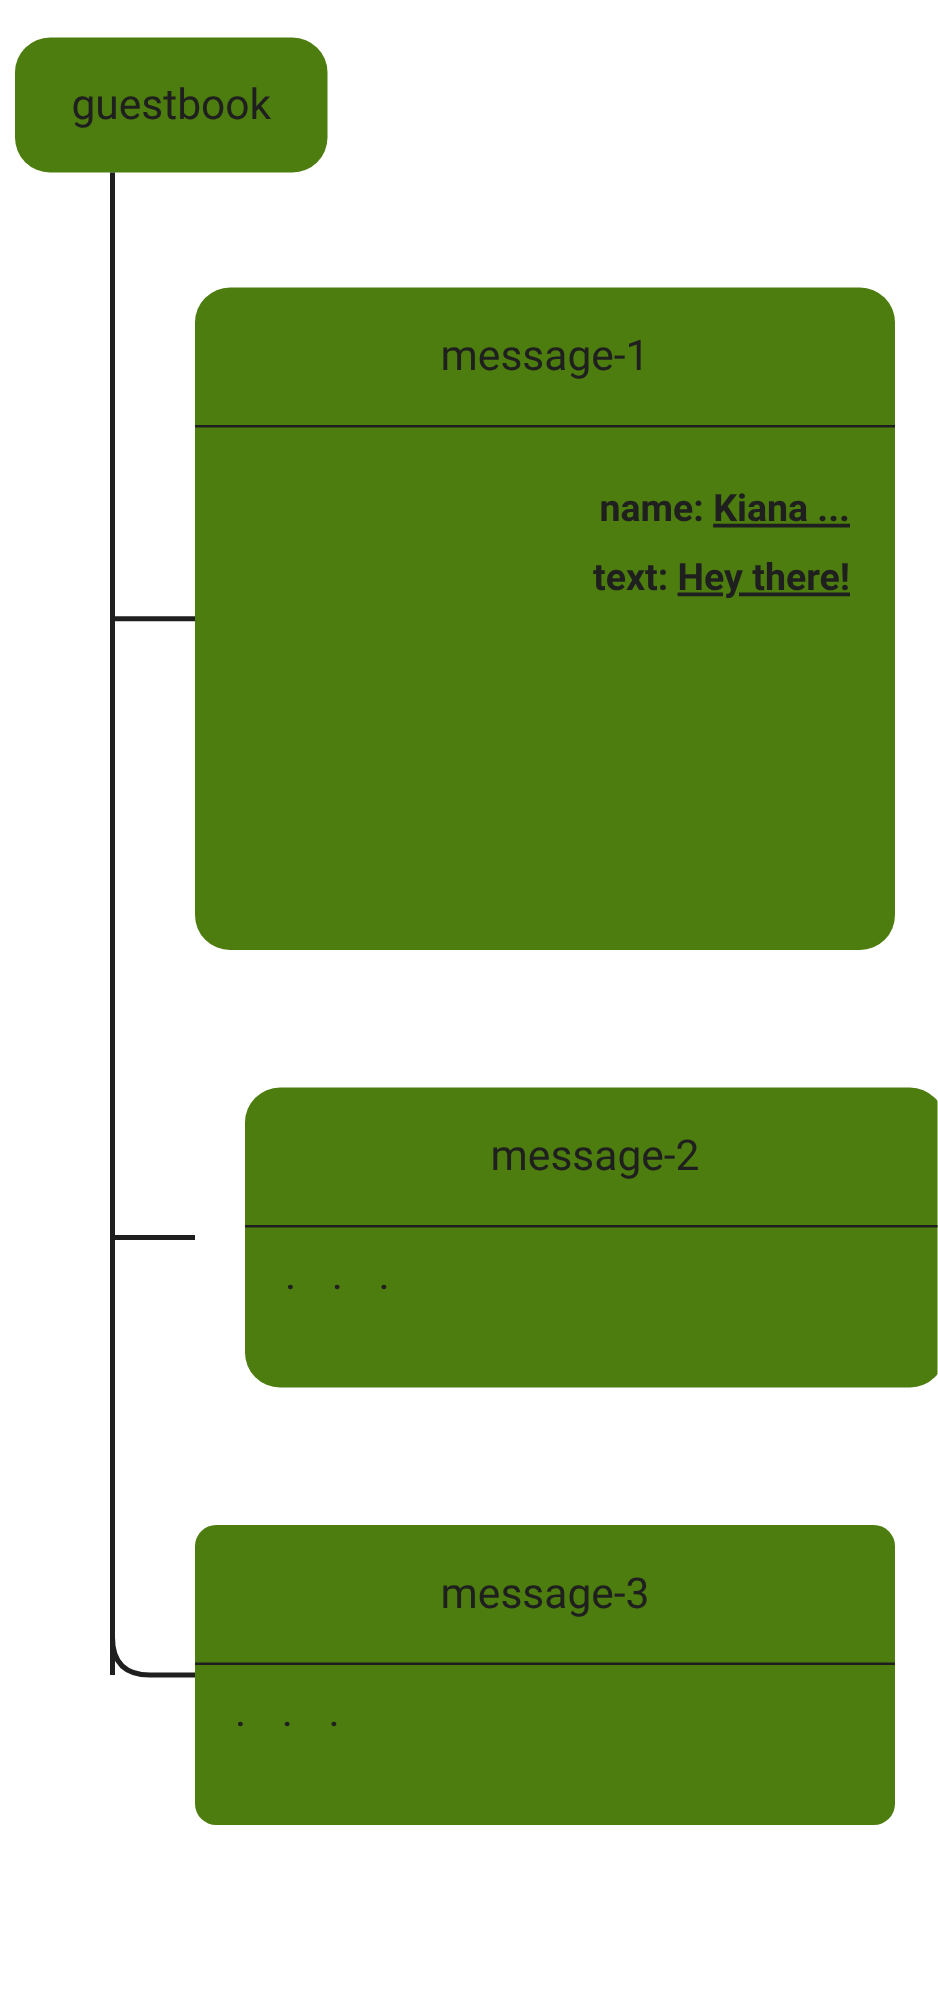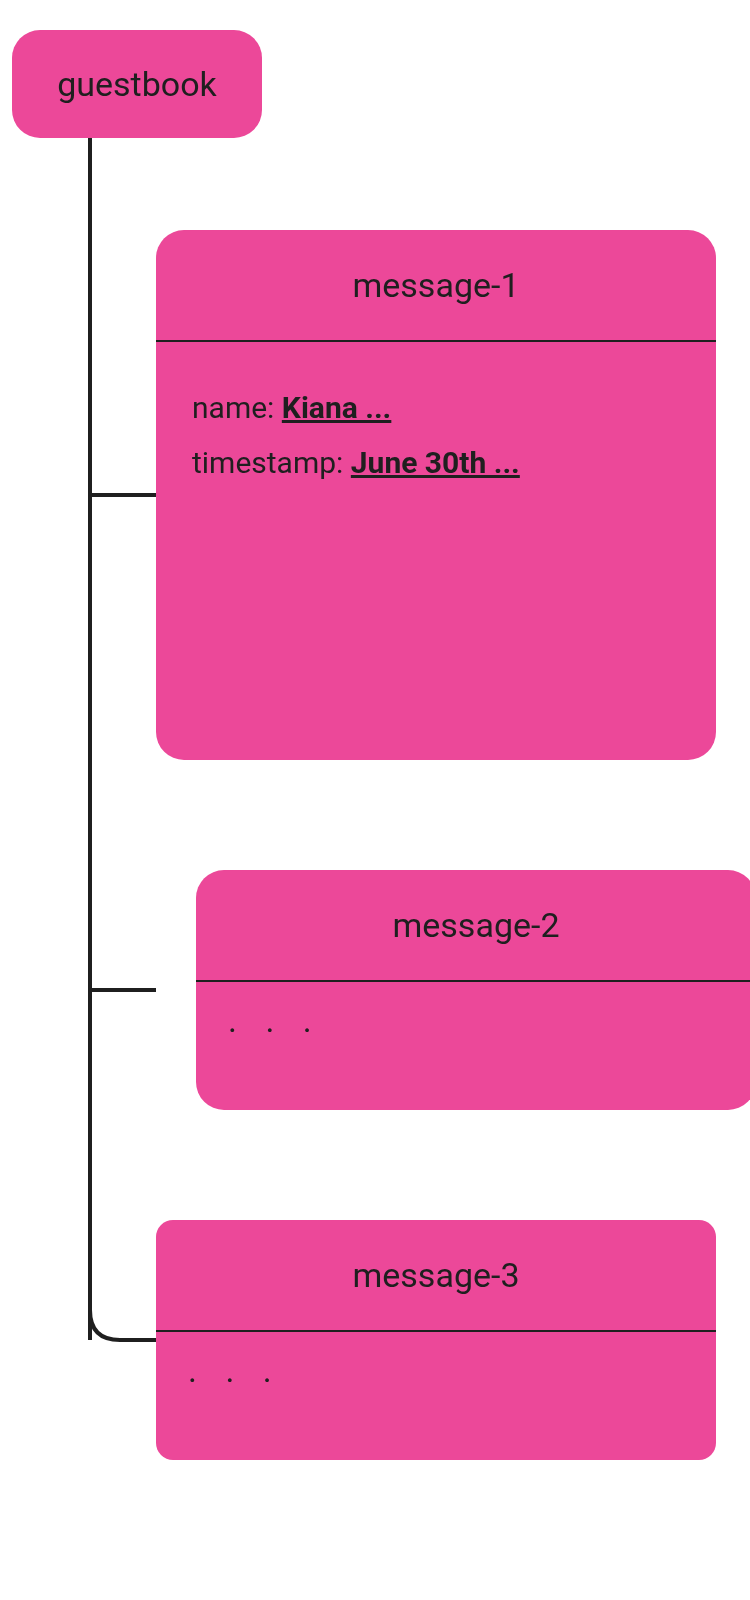--- a/index.html
+++ b/index.html
@@ -12,59 +12,59 @@
     font-family: -apple-system, BlinkMacSystemFont, "Segoe UI", Roboto, Helvetica, Arial, sans-serif;
     color: #1f1f1f;
     position: relative;
   }
   .canvas {
     position: relative;
     width: 750px;
     height: 1600px;
   }
   .box {
-    background: #ec4899;
+    background: #4d7c0f;
     border-radius: 28px;
     position: absolute;
   }
   .root-box {
     left: 12px;
     top: 30px;
     width: 250px;
     height: 108px;
     display: flex;
     align-items: center;
     justify-content: center;
     font-size: 34px;
   }
   .msg-box {
     left: 156px;
     width: 560px;
   }
-  .msg1 { top: 230px; height: 530px; }
+  .msg1 { top: 230px; height: 530px; text-align: right; }
   .msg2 { top: 870px; height: 240px; margin-left: 40px; }
   .msg3 { top: 1220px; height: 240px; border-radius: 17px; }
   .msg-title {
     height: 112px;
     display: flex;
     align-items: center;
     justify-content: center;
     font-size: 34px;
     border-bottom: 2px solid #1f1f1f;
   }
   .msg-body {
     padding: 28px 36px 28px 36px;
     font-size: 30px;
   }
   .field-row {
     margin: 20px 0;
     white-space: nowrap;
     overflow: hidden;
   }
-  .field-key { font-weight: 400; }
+  .field-key { font-weight: 700; }
   .field-val { font-weight: 700; text-decoration: underline; }
   .ellipsis {
     padding: 18px 32px 0 32px;
     font-size: 34px;
     letter-spacing: 10px;
   }
   svg.connector {
     position: absolute;
     overflow: visible;
     pointer-events: none;
@@ -94,23 +94,23 @@
     <div class="msg-title">
       <span>message-1</span>
     </div>
     <div class="msg-body">
       <div class="field-row">
         <span class="field-key">name:</span>
         <span> </span>
         <span class="field-val">Kiana ...</span>
       </div>
       <div class="field-row">
-        <span class="field-key">timestamp:</span>
+        <span class="field-key">text:</span>
         <span> </span>
-        <span class="field-val">June 30th ...</span>
+        <span class="field-val">Hey there!</span>
       </div>
     </div>
   </div>
 
   <div class="box msg-box msg2">
     <div class="msg-title">
       <span>message-2</span>
     </div>
     <div class="ellipsis">. . .</div>
   </div>

